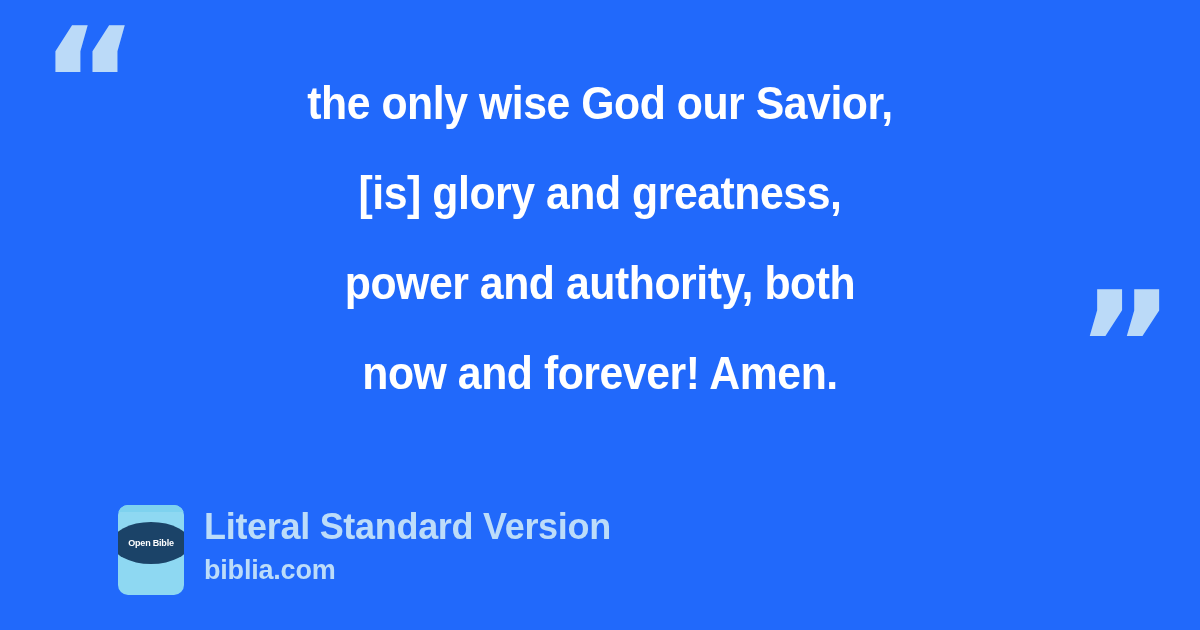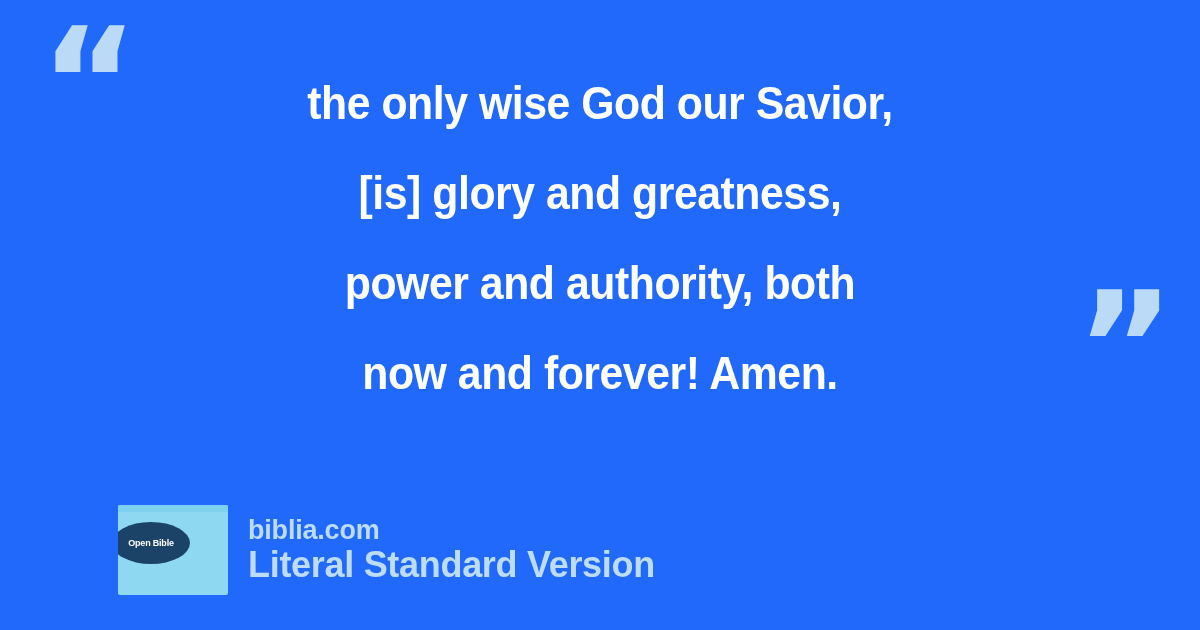--- a/index.html
+++ b/index.html
@@ -74,23 +74,22 @@
     align-items: flex-start;
   }
 
   
   #logo-icon {
     position: relative;
     width: 66px;
     height: 90px;
     flex: 0 0 auto;
     background: #8ed8f2;
-    border-radius: 2px;
+    border-radius: 10px;
     overflow: hidden;
-    padding-left: 44px;
   }
   #logo-icon .logo-top-strip {
     position: absolute;
     left: 0; top: 0;
     width: 100%;
     height: 7px;
     background: #7ed2ef;
   }
   #logo-icon .logo-band {
     position: absolute;
@@ -157,19 +156,19 @@
   <div id="attribution">
 
     <div id="logo-icon">
       <div class="logo-top-strip"></div>
       <div class="logo-band">
         <span class="logo-band-label">Open Bible</span>
       </div>
     </div>
 
     <div id="attribution-text">
+      <div id="version-name">Literal Standard Version</div>
       <div id="site-name">biblia.com</div>
-      <div id="version-name">Literal Standard Version</div>
     </div>
 
   </div>
 
 </div>
 
 </body></html>

